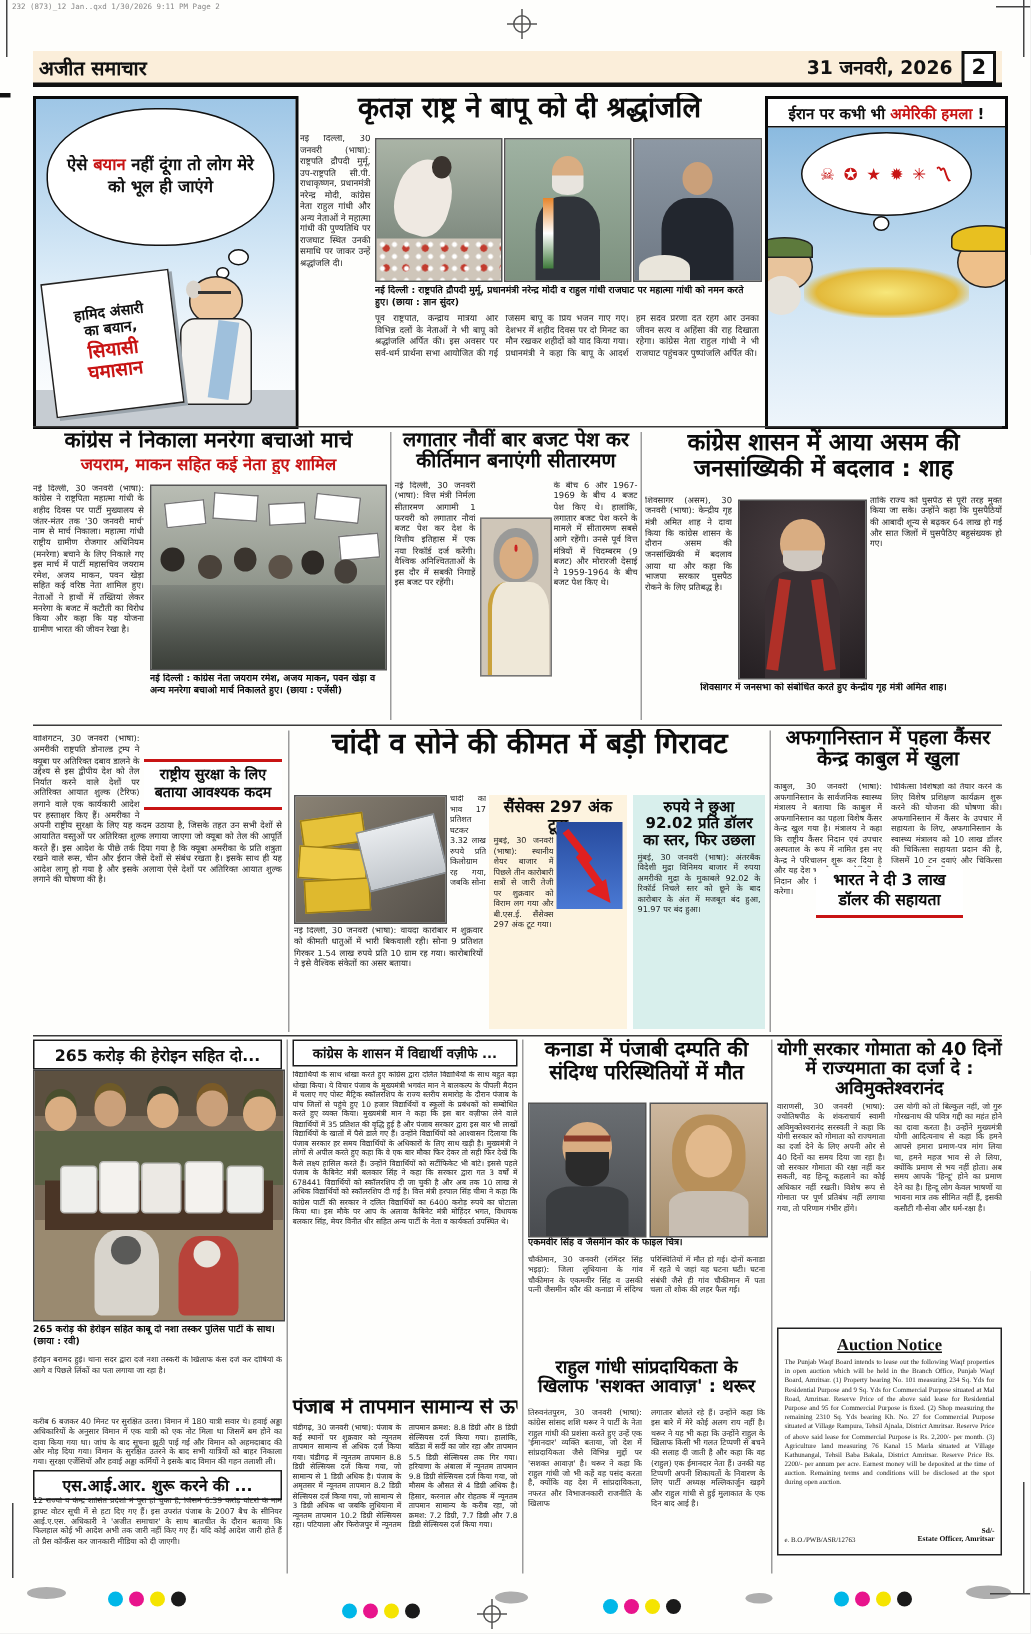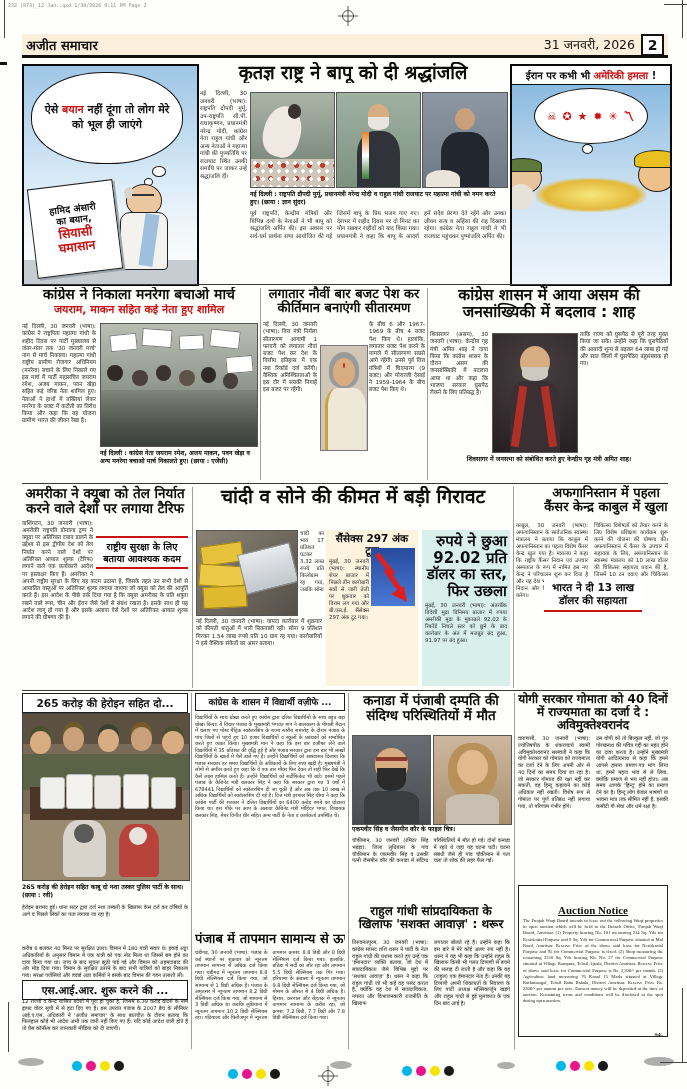--- a/index.html
+++ b/index.html
@@ -36,21 +36,21 @@
   </svg>
   <div class="abs" style="left:4px;top:0;width:1px;height:38px;background:#444;"></div>
   <div class="abs" style="left:682px;top:0;width:1px;height:38px;background:#444;"></div>
   <div class="abs" style="left:664px;top:4px;width:23px;height:1px;background:#444;"></div>
   <div class="abs" style="left:0;top:62px;width:7px;height:3px;background:#111;"></div>
 
   <div class="abs" style="left:22px;top:34px;width:646px;height:24px;background:#fbeeda;border-bottom:3px solid #111;
        display:flex;align-items:center;justify-content:space-between;padding:0 4px;box-sizing:border-box;">
     <div style="font-weight:bold;font-size:13px;">अजीत समाचार</div>
     <div style="display:flex;align-items:center;gap:6px;">
-      <div style="font-weight:normal;font-size:12.5px;">31 जनवरी, 2026</div>
+      <div style="font-weight:bold;font-size:12.5px;">31 जनवरी, 2026</div>
       <div style="border:2px solid #111;background:#fff;width:19px;height:18px;font-weight:bold;font-size:14px;
                   display:flex;align-items:center;justify-content:center;">2</div>
     </div>
   </div>
 
   <div class="abs cartoon" style="left:22px;top:64px;width:173px;height:218px;background:linear-gradient(#9ec6e6,#dcecf8 55%,#f2f7fb 75%,#fff);">
     <div class="abs" style="left:0;bottom:0;width:100%;height:24px;background:#c6ccd2;"></div>
     <div class="abs" style="left:7px;top:6px;width:152px;height:92px;background:#fff;border:1.6px solid #111;border-radius:48%;
          display:flex;align-items:center;justify-content:center;text-align:center;font-weight:bold;font-size:11px;line-height:1.35;padding:6px;box-sizing:border-box;">
       <span><span>ऐसे </span><span class="red">बयान</span><span> नहीं दूंगा तो लोग मेरे को भूल ही जाएंगे</span></span>
@@ -165,21 +165,20 @@
     </div>
     <div class="cap abs" style="left:0;top:168px;width:238px;height:14px;text-align:center;">शिवसागर में जनसभा को संबोधित करते हुए केन्द्रीय गृह मंत्री अमित शाह।</div>
   </div>
 
   <div class="hrule" style="left:22px;top:483px;width:646px;"></div>
 
   <div class="vr" style="left:192px;top:487px;height:201px;"></div>
   <div class="vr" style="left:513px;top:487px;height:201px;"></div>
 
   <div class="abs" style="left:22px;top:486px;width:166px;height:202px;">
-    <div class="h" style="font-size:13.5px;">अमरीका ने क्यूबा को तेल निर्यात करने वाले देशों पर लगाया टैरिफ</div>
     <div class="body" style="margin-top:4px;height:158px;font-size:5.6px;">
       <span class="inset" style="float:right;width:88px;font-size:9.5px;border-top:2.2px solid #c81414;border-bottom:2.2px solid #c81414;
             padding:3px 2px;margin:16px 0 2px 3px;">राष्ट्रीय सुरक्षा के लिए बताया आवश्यक कदम</span>
       <span>वाशिंगटन, 30 जनवरी (भाषा): अमरीकी राष्ट्रपति डोनाल्ड ट्रम्प ने क्यूबा पर अतिरिक्त दबाव डालने के उद्देश्य से इस द्वीपीय देश को तेल निर्यात करने वाले देशों पर अतिरिक्त आयात शुल्क (टैरिफ) लगाने वाले एक कार्यकारी आदेश पर हस्ताक्षर किए हैं। अमरीका ने अपनी राष्ट्रीय सुरक्षा के लिए यह कदम उठाया है, जिसके तहत उन सभी देशों से आयातित वस्तुओं पर अतिरिक्त शुल्क लगाया जाएगा जो क्यूबा को तेल की आपूर्ति करते हैं। इस आदेश के पीछे तर्क दिया गया है कि क्यूबा अमरीका के प्रति शत्रुता रखने वाले रूस, चीन और ईरान जैसे देशों से संबंध रखता है। इसके साथ ही यह आदेश लागू हो गया है और इसके अलावा ऐसे देशों पर अतिरिक्त आयात शुल्क लगाने की घोषणा की है।</span>
     </div>
   </div>
 
   <div class="abs" style="left:196px;top:486px;width:314px;height:202px;">
     <div class="h nowrap" style="font-size:19px;">चांदी व सोने की कीमत में बड़ी गिरावट</div>
     <div class="photo" style="left:0;top:44px;width:100px;height:84px;background:linear-gradient(135deg,#8a8274,#55504a);border:1px solid #555;">
@@ -196,30 +195,30 @@
       <div class="photo" style="right:3px;top:18px;width:44px;height:58px;background:linear-gradient(#274b9e,#4a79d4);">
         <svg width="44" height="58" viewBox="0 0 44 58">
           <path d="M6 6 L22 26 L15 22 L32 46" stroke="#e02020" stroke-width="5" fill="none"></path>
           <path d="M36 54 L20 46 L33 38 Z" fill="#e02020"></path>
         </svg>
       </div>
       <div class="body" style="width:40px;height:126px;font-size:5.4px;margin-top:2px;">मुंबई, 30 जनवरी (भाषा): स्थानीय शेयर बाजार में पिछले तीन कारोबारी सत्रों से जारी तेजी पर शुक्रवार को विराम लग गया और बी.एस.ई. सैंसेक्स 297 अंक टूट गया।</div>
     </div>
 
     <div class="abs" style="left:226px;top:44px;width:88px;height:156px;background:#d8efec;padding:3px;box-sizing:border-box;overflow:hidden;">
-      <div class="h" style="font-size:15px;text-align:right;">रुपये ने छुआ 92.02 प्रति डॉलर का स्तर, फिर उछला</div>
+      <div class="h" style="font-size:10px;">रुपये ने छुआ 92.02 प्रति डॉलर का स्तर, फिर उछला</div>
       <div class="body" style="height:108px;font-size:5.4px;margin-top:3px;">मुंबई, 30 जनवरी (भाषा): अंतरबैंक विदेशी मुद्रा विनिमय बाजार में रुपया अमरीकी मुद्रा के मुकाबले 92.02 के रिकॉर्ड निचले स्तर को छूने के बाद कारोबार के अंत में मजबूत बंद हुआ, 91.97 पर बंद हुआ।</div>
     </div>
   </div>
 
   <div class="abs" style="left:516px;top:486px;width:152px;height:202px;">
-    <div class="h" style="font-size:13px;margin-left:28px;">अफगानिस्तान में पहला कैंसर केन्द्र काबुल में खुला</div>
+    <div class="h" style="font-size:13px;">अफगानिस्तान में पहला कैंसर केन्द्र काबुल में खुला</div>
     <div class="body abs" style="left:0;top:36px;width:72px;height:166px;font-size:5.4px;">काबुल, 30 जनवरी (भाषा): अफगानिस्तान के सार्वजनिक स्वास्थ्य मंत्रालय ने बताया कि काबुल में अफगानिस्तान का पहला विशेष कैंसर केन्द्र खुल गया है। मंत्रालय ने कहा कि राष्ट्रीय कैंसर निदान एवं उपचार अस्पताल के रूप में नामित इस नए केन्द्र ने परिचालन शुरू कर दिया है और यह देश भर के कैंसर रोगियों को निदान और विशेष देखभाल प्रदान करेगा।</div>
     <div class="body abs" style="left:78px;top:36px;width:74px;height:166px;font-size:5.4px;">चिकित्सा विशेषज्ञों को तैयार करने के लिए विशेष प्रशिक्षण कार्यक्रम शुरू करने की योजना की घोषणा की। अफगानिस्तान में कैंसर के उपचार में सहायता के लिए, अफगानिस्तान के स्वास्थ्य मंत्रालय को 10 लाख डॉलर की चिकित्सा सहायता प्रदान की है, जिसमें 10 टन दवाएं और चिकित्सा उपकरण शामिल हैं।</div>
-    <div class="inset abs" style="left:28px;top:92px;width:94px;font-size:10.5px;border-bottom:2.4px solid #c81414;padding:3px 2px;">भारत ने दी 13 लाख डॉलर की सहायता</div>
+    <div class="inset abs" style="left:28px;top:92px;width:94px;font-size:10.5px;border-bottom:2.4px solid #c81414;padding:3px 2px;">भारत ने दी 3 लाख डॉलर की सहायता</div>
   </div>
 
   <div class="hrule" style="left:22px;top:690px;width:646px;"></div>
 
   <div class="vr" style="left:191px;top:693px;height:356px;"></div>
   <div class="vr" style="left:348px;top:693px;height:356px;"></div>
   <div class="vr" style="left:514px;top:693px;height:356px;"></div>
 
   <div class="abs" style="left:22px;top:693px;width:166px;height:360px;">
     <div class="boxh" style="font-size:10.5px;padding:2px 0;">265 करोड़ की हेरोइन सहित दो...</div>
@@ -273,21 +272,21 @@
     <div class="h abs" style="left:0;top:212px;width:158px;font-size:12px;">राहुल गांधी सांप्रदायिकता के खिलाफ 'सशक्त आवाज़' : थरूर</div>
     <div class="body abs" style="left:0;top:246px;width:76px;height:108px;font-size:5.2px;">तिरुवनंतपुरम, 30 जनवरी (भाषा): कांग्रेस सांसद शशि थरूर ने पार्टी के नेता राहुल गांधी की प्रशंसा करते हुए उन्हें एक 'ईमानदार' व्यक्ति बताया, जो देश में सांप्रदायिकता जैसे विभिन्न मुद्दों पर 'सशक्त आवाज़' है। थरूर ने कहा कि राहुल गांधी जो भी कहें वह पसंद करता है, क्योंकि वह देश में सांप्रदायिकता, नफरत और विभाजनकारी राजनीति के खिलाफ</div>
     <div class="body abs" style="left:82px;top:246px;width:76px;height:108px;font-size:5.2px;">लगातार बोलते रहे हैं। उन्होंने कहा कि इस बारे में मेरे कोई अलग राय नहीं है। थरूर ने यह भी कहा कि उन्होंने राहुल के खिलाफ किसी भी गलत टिप्पणी से बचने की सलाह दी जाती है और कहा कि वह (राहुल) एक ईमानदार नेता हैं। उनकी यह टिप्पणी अपनी शिकायतों के निवारण के लिए पार्टी अध्यक्ष मल्लिकार्जुन खड़गे और राहुल गांधी से हुई मुलाकात के एक दिन बाद आई है।</div>
   </div>
 
   <div class="abs" style="left:518px;top:693px;width:150px;height:360px;">
     <div class="h" style="font-size:12px;">योगी सरकार गोमाता को 40 दिनों में राज्यमाता का दर्जा दे : अविमुक्तेश्वरानंद</div>
     <div class="body abs" style="left:0;top:42px;width:72px;height:146px;font-size:5.2px;">वाराणसी, 30 जनवरी (भाषा): ज्योतिषपीठ के शंकराचार्य स्वामी अविमुक्तेश्वरानंद सरस्वती ने कहा कि योगी सरकार को गोमाता को राज्यमाता का दर्जा देने के लिए अपनी ओर से 40 दिनों का समय दिया जा रहा है। जो सरकार गोमाता की रक्षा नहीं कर सकती, वह हिन्दू कहलाने का कोई अधिकार नहीं रखती। विशेष रूप से गोमाता पर पूर्ण प्रतिबंध नहीं लगाया गया, तो परिणाम गंभीर होंगे।</div>
     <div class="body abs" style="left:78px;top:42px;width:72px;height:146px;font-size:5.2px;">उस योगी को तो बिल्कुल नहीं, जो गुरु गोरखनाथ की पवित्र गद्दी का महंत होने का दावा करता है। उन्होंने मुख्यमंत्री योगी आदित्यनाथ से कहा कि हमने आपसे हमारा प्रमाण-पत्र मांग लिया था, हमने महज भाव से ले लिया, क्योंकि प्रमाण से भय नहीं होता। अब समय आपके 'हिन्दू' होने का प्रमाण देने का है। हिन्दू लोग केवल भाषणों या भावना मात्र तक सीमित नहीं हैं, इसकी कसौटी गौ-सेवा और धर्म-रक्षा है।</div>
 
-    <div class="abs" style="left:0;top:192px;width:150px;height:152px;border:1.2px solid #222;padding:18px 4px;box-sizing:border-box;
+    <div class="abs" style="left:0;top:192px;width:150px;height:152px;border:1.2px solid #222;padding:5px 4px;box-sizing:border-box;
          font-family:'Liberation Serif',serif;overflow:hidden;">
       <div style="text-align:center;font-weight:bold;font-size:11px;text-decoration:underline;">Auction Notice</div>
       <div style="font-size:4.6px;line-height:1.35;text-align:justify;color:#222;height:112px;overflow:hidden;margin-top:2px;">The Punjab Waqf Board intends to lease out the following Waqf properties in open auction which will be held in the Branch Office, Punjab Waqf Board, Amritsar. (1) Property bearing No. 101 measuring 234 Sq. Yds for Residential Purpose and 9 Sq. Yds for Commercial Purpose situated at Mal Road, Amritsar. Reserve Price of the above said lease for Residential Purpose and 95 for Commercial Purpose is fixed. (2) Shop measuring the remaining 2310 Sq. Yds bearing Kh. No. 27 for Commercial Purpose situated at Village Rampura, Tehsil Ajnala, District Amritsar. Reserve Price of above said lease for Commercial Purpose is Rs. 2,200/- per month. (3) Agriculture land measuring 76 Kanal 15 Marla situated at Village Kathunangal, Tehsil Baba Bakala, District Amritsar. Reserve Price Rs. 2200/- per annum per acre. Earnest money will be deposited at the time of auction. Remaining terms and conditions will be disclosed at the spot during open auction.</div>
       <div style="display:flex;justify-content:space-between;align-items:flex-end;margin-top:2px;">
         <span style="font-size:4.6px;">e. B.O./PWB/ASR/12763</span>
         <span style="font-size:5px;font-weight:bold;text-align:right;">
           <span>Sd/-</span><br><span>Estate Officer, Amritsar</span>
         </span>
       </div>
     </div>

